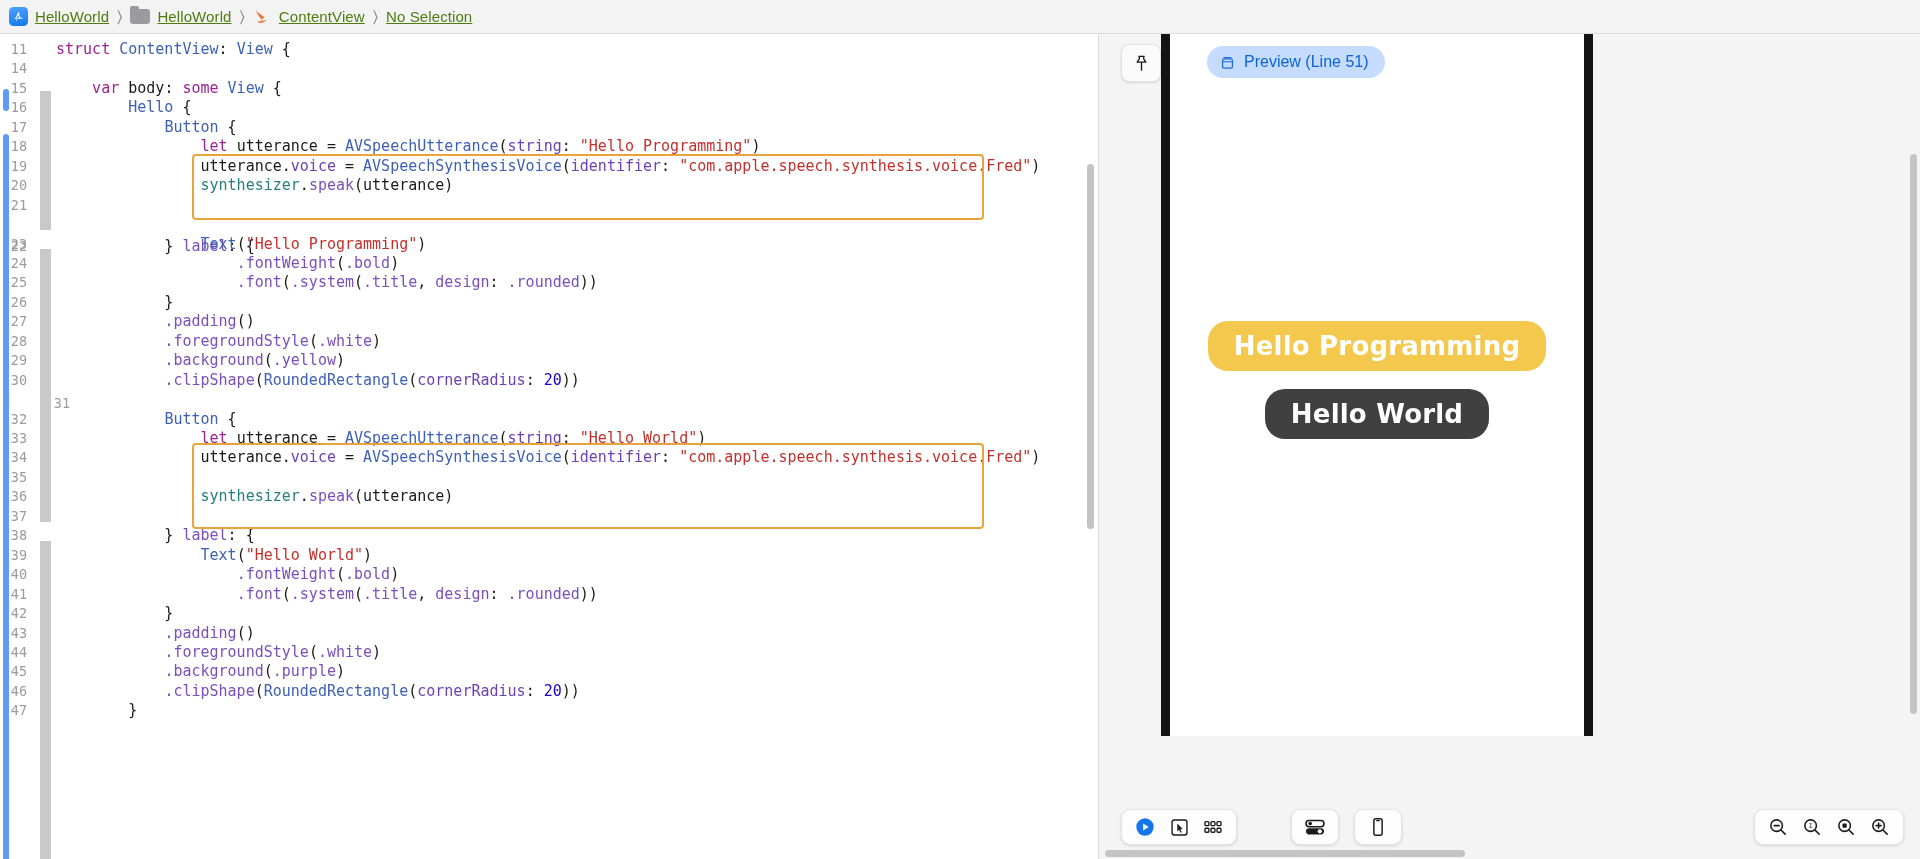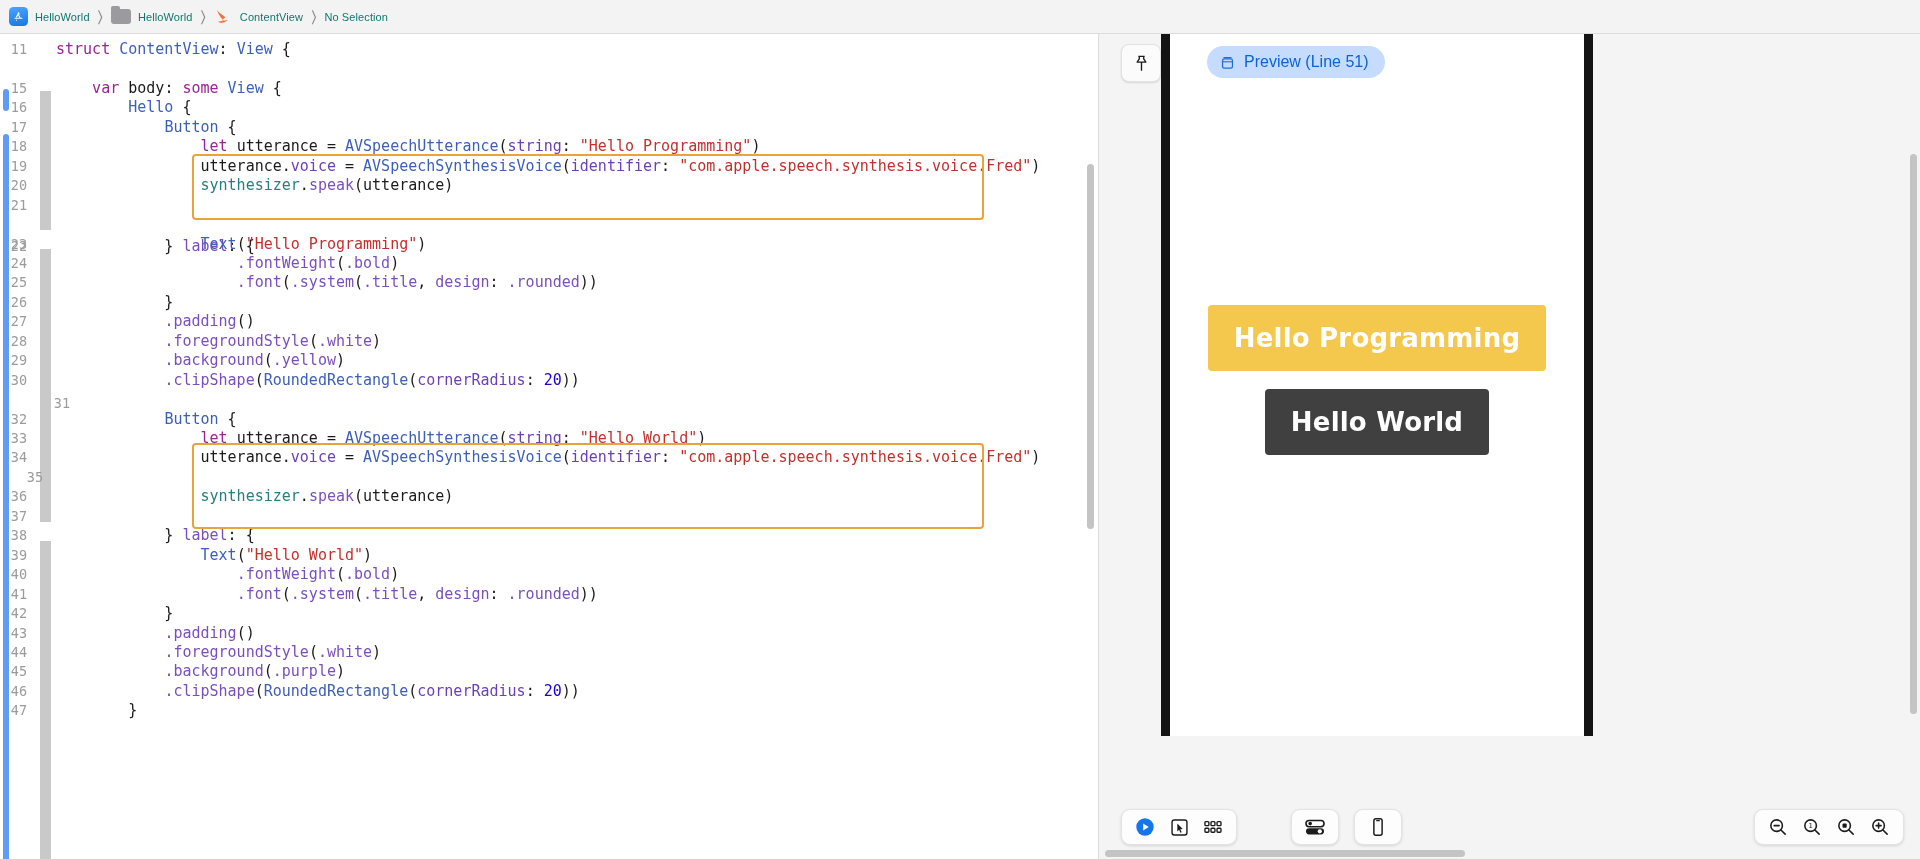--- a/index.html
+++ b/index.html
@@ -16,21 +16,21 @@
     height: 34px; min-height: 34px;
     background: #f3f3f3;
     border-bottom: 1px solid #dcdcdc;
     display: flex; align-items: center;
     padding-left: 9px;
     font-size: 16.5px;
     color: #1d1d1f;
     gap: 0px;
   }
   .crumb { display: flex; align-items: center; gap: 7px; }
-  .crumb-label { color: #0f766e; font-size: 11px; letter-spacing: .1px; }
+  .crumb-label { color: #4d7c0f; font-size: 15px; letter-spacing: .1px; text-decoration: underline; }
   .sep { color: #8a8a8e; font-size: 16px; padding: 0 8px; }
 
   .icon-appstore {
     width: 19px; height: 19px; border-radius: 4.5px;
     background: linear-gradient(170deg,#4fa3ff,#1178e8);
     display: inline-flex; align-items: center; justify-content: center;
     color: #fff; font-size: 12px; font-weight: bold;
   }
   .icon-folder {
     width: 20px; height: 15px; position: relative;
@@ -132,22 +132,22 @@
   .device-screen {
     position: absolute; inset: 0; background: #ffffff;
     display: flex; flex-direction: column;
     align-items: center; justify-content: center;
     gap: 18px;
   }
   .sw-button {
     font-family: "DejaVu Sans", sans-serif;
     font-weight: bold;
     color: #ffffff;
-    border-radius: 4px;
-    padding: 20px 26px;
+    border-radius: 20px;
+    padding: 12px 26px;
     font-size: 26px;
     letter-spacing: .2px;
     line-height: 1;
   }
   .sw-yellow { background: #f5c council; }
   .sw-yellow { background: #f4c84c; }
   .sw-purple { background: #404040; }
 
   .pin-btn {
     position: absolute; left: 22px; top: 10px;
@@ -239,41 +239,42 @@
         <div class="change-bar" style="top:100px;height:745px;"></div>
       </div>
 
       <div class="gutter-strip"></div>
       <div class="gutter-gap" style="top:0px;height:57px;"></div>
       <div class="gutter-gap" style="top:196px;height:19px;"></div>
       <div class="gutter-gap" style="top:488px;height:19px;"></div>
 
       <div class="code-area" id="code-area">
           <div class="line" style="position: absolute; left: 0px; right: 0px; top: 6px;"><span class="ln">11</span><span class="code"><span class="kw">struct </span><span class="typ">ContentView</span><span class="pln">: </span><span class="typ">View</span><span class="pln"> {</span></span></div>
+          <div class="line" style="position: absolute; left: 0px; right: 0px; top: 25.45px;"><span class="ln">14</span><span class="code"></span></div>
           <div class="line" style="position: absolute; left: 0px; right: 0px; top: 44.9px;"><span class="ln">15</span><span class="code"><span class="kw">    var </span><span class="pln">body</span><span class="pln">: </span><span class="kw">some </span><span class="typ">View</span><span class="pln"> {</span></span></div>
           <div class="line" style="position: absolute; left: 0px; right: 0px; top: 64.35px;"><span class="ln">16</span><span class="code"><span class="pln">        </span><span class="typ">Hello</span><span class="pln"> {</span></span></div>
           <div class="line" style="position: absolute; left: 0px; right: 0px; top: 83.8px;"><span class="ln">17</span><span class="code"><span class="pln">            </span><span class="typ">Button</span><span class="pln"> {</span></span></div>
           <div class="line" style="position: absolute; left: 0px; right: 0px; top: 103.25px;"><span class="ln">18</span><span class="code"><span class="pln">                </span><span class="kw">let </span><span class="pln">utterance = </span><span class="typ">AVSpeechUtterance</span><span class="pln">(</span><span class="arg">string</span><span class="pln">: </span><span class="str">"Hello Programming"</span><span class="pln">)</span></span></div>
           <div class="line" style="position: absolute; left: 0px; right: 0px; top: 122.7px;"><span class="ln">19</span><span class="code"><span class="pln">                utterance.</span><span class="arg">voice</span><span class="pln"> = </span><span class="typ">AVSpeechSynthesisVoice</span><span class="pln">(</span><span class="arg">identifier</span><span class="pln">: </span><span class="str">"com.apple.speech.synthesis.voice.Fred"</span><span class="pln">)</span></span></div>
           <div class="line" style="position: absolute; left: 0px; right: 0px; top: 142.15px;"><span class="ln">20</span><span class="code"><span class="pln">                </span><span class="tea">synthesizer</span><span class="pln">.</span><span class="mem">speak</span><span class="pln">(utterance)</span></span></div>
           <div class="line" style="position: absolute; left: 0px; right: 0px; top: 161.6px;"><span class="ln">21</span><span class="code"></span></div>
           <div class="line" style="position: absolute; left: 0px; right: 0px; top: 181.05px; margin-top: 22px;"><span class="ln">22</span><span class="code"><span class="pln">            } </span><span class="mem">label</span><span class="pln">: {</span></span></div>
           <div class="line" style="position: absolute; left: 0px; right: 0px; top: 200.5px;"><span class="ln">23</span><span class="code"><span class="pln">                </span><span class="typ">Text</span><span class="pln">(</span><span class="str">"Hello Programming"</span><span class="pln">)</span></span></div>
           <div class="line" style="position: absolute; left: 0px; right: 0px; top: 219.95px;"><span class="ln">24</span><span class="code"><span class="pln">                    </span><span class="mem">.fontWeight</span><span class="pln">(</span><span class="mem">.bold</span><span class="pln">)</span></span></div>
           <div class="line" style="position: absolute; left: 0px; right: 0px; top: 239.4px;"><span class="ln">25</span><span class="code"><span class="pln">                    </span><span class="mem">.font</span><span class="pln">(</span><span class="mem">.system</span><span class="pln">(</span><span class="mem">.title</span><span class="pln">, </span><span class="mem">design</span><span class="pln">: </span><span class="mem">.rounded</span><span class="pln">))</span></span></div>
           <div class="line" style="position: absolute; left: 0px; right: 0px; top: 258.85px;"><span class="ln">26</span><span class="code"><span class="pln">            }</span></span></div>
           <div class="line" style="position: absolute; left: 0px; right: 0px; top: 278.3px;"><span class="ln">27</span><span class="code"><span class="pln">            </span><span class="mem">.padding</span><span class="pln">()</span></span></div>
           <div class="line" style="position: absolute; left: 0px; right: 0px; top: 297.75px;"><span class="ln">28</span><span class="code"><span class="pln">            </span><span class="mem">.foregroundStyle</span><span class="pln">(</span><span class="mem">.white</span><span class="pln">)</span></span></div>
           <div class="line" style="position: absolute; left: 0px; right: 0px; top: 317.2px;"><span class="ln">29</span><span class="code"><span class="pln">            </span><span class="mem">.background</span><span class="pln">(</span><span class="mem">.yellow</span><span class="pln">)</span></span></div>
           <div class="line" style="position: absolute; left: 0px; right: 0px; top: 336.65px;"><span class="ln">30</span><span class="code"><span class="pln">            </span><span class="mem">.clipShape</span><span class="pln">(</span><span class="typ">RoundedRectangle</span><span class="pln">(</span><span class="arg">cornerRadius</span><span class="pln">: </span><span class="num">20</span><span class="pln">))</span></span></div>
           <div class="line" style="position: absolute; left: 0px; right: 0px; top: 360px; margin-left: 43px;"><span class="ln">31</span><span class="code"></span></div>
           <div class="line" style="position: absolute; left: 0px; right: 0px; top: 375.55px;"><span class="ln">32</span><span class="code"><span class="pln">            </span><span class="typ">Button</span><span class="pln"> {</span></span></div>
           <div class="line" style="position: absolute; left: 0px; right: 0px; top: 395px;"><span class="ln">33</span><span class="code"><span class="pln">                </span><span class="kw">let </span><span class="pln">utterance = </span><span class="typ">AVSpeechUtterance</span><span class="pln">(</span><span class="arg">string</span><span class="pln">: </span><span class="str">"Hello World"</span><span class="pln">)</span></span></div>
           <div class="line" style="position: absolute; left: 0px; right: 0px; top: 414.45px;"><span class="ln">34</span><span class="code"><span class="pln">                utterance.</span><span class="arg">voice</span><span class="pln"> = </span><span class="typ">AVSpeechSynthesisVoice</span><span class="pln">(</span><span class="arg">identifier</span><span class="pln">: </span><span class="str">"com.apple.speech.synthesis.voice.Fred"</span><span class="pln">)</span></span></div>
-          <div class="line" style="position: absolute; left: 16px; right: 0px; top: 433.9px;"><span class="ln">35</span><span class="code"></span></div>
+          <div class="line" style="position: absolute; left: 0px; right: 0px; top: 433.9px;"><span class="ln">35</span><span class="code"></span></div>
           <div class="line" style="position: absolute; left: 0px; right: 0px; top: 453.35px;"><span class="ln">36</span><span class="code"><span class="pln">                </span><span class="tea">synthesizer</span><span class="pln">.</span><span class="mem">speak</span><span class="pln">(utterance)</span></span></div>
           <div class="line" style="position: absolute; left: 0px; right: 0px; top: 472.8px;"><span class="ln">37</span><span class="code"></span></div>
           <div class="line" style="position: absolute; left: 0px; right: 0px; top: 492.25px;"><span class="ln">38</span><span class="code"><span class="pln">            } </span><span class="mem">label</span><span class="pln">: {</span></span></div>
           <div class="line" style="position: absolute; left: 0px; right: 0px; top: 511.7px;"><span class="ln">39</span><span class="code"><span class="pln">                </span><span class="typ">Text</span><span class="pln">(</span><span class="str">"Hello World"</span><span class="pln">)</span></span></div>
           <div class="line" style="position: absolute; left: 0px; right: 0px; top: 531.15px;"><span class="ln">40</span><span class="code"><span class="pln">                    </span><span class="mem">.fontWeight</span><span class="pln">(</span><span class="mem">.bold</span><span class="pln">)</span></span></div>
           <div class="line" style="position: absolute; left: 0px; right: 0px; top: 550.6px;"><span class="ln">41</span><span class="code"><span class="pln">                    </span><span class="mem">.font</span><span class="pln">(</span><span class="mem">.system</span><span class="pln">(</span><span class="mem">.title</span><span class="pln">, </span><span class="mem">design</span><span class="pln">: </span><span class="mem">.rounded</span><span class="pln">))</span></span></div>
           <div class="line" style="position: absolute; left: 0px; right: 0px; top: 570.05px;"><span class="ln">42</span><span class="code"><span class="pln">            }</span></span></div>
           <div class="line" style="position: absolute; left: 0px; right: 0px; top: 589.5px;"><span class="ln">43</span><span class="code"><span class="pln">            </span><span class="mem">.padding</span><span class="pln">()</span></span></div>
           <div class="line" style="position: absolute; left: 0px; right: 0px; top: 608.95px;"><span class="ln">44</span><span class="code"><span class="pln">            </span><span class="mem">.foregroundStyle</span><span class="pln">(</span><span class="mem">.white</span><span class="pln">)</span></span></div>
           <div class="line" style="position: absolute; left: 0px; right: 0px; top: 628.4px;"><span class="ln">45</span><span class="code"><span class="pln">            </span><span class="mem">.background</span><span class="pln">(</span><span class="mem">.purple</span><span class="pln">)</span></span></div>

